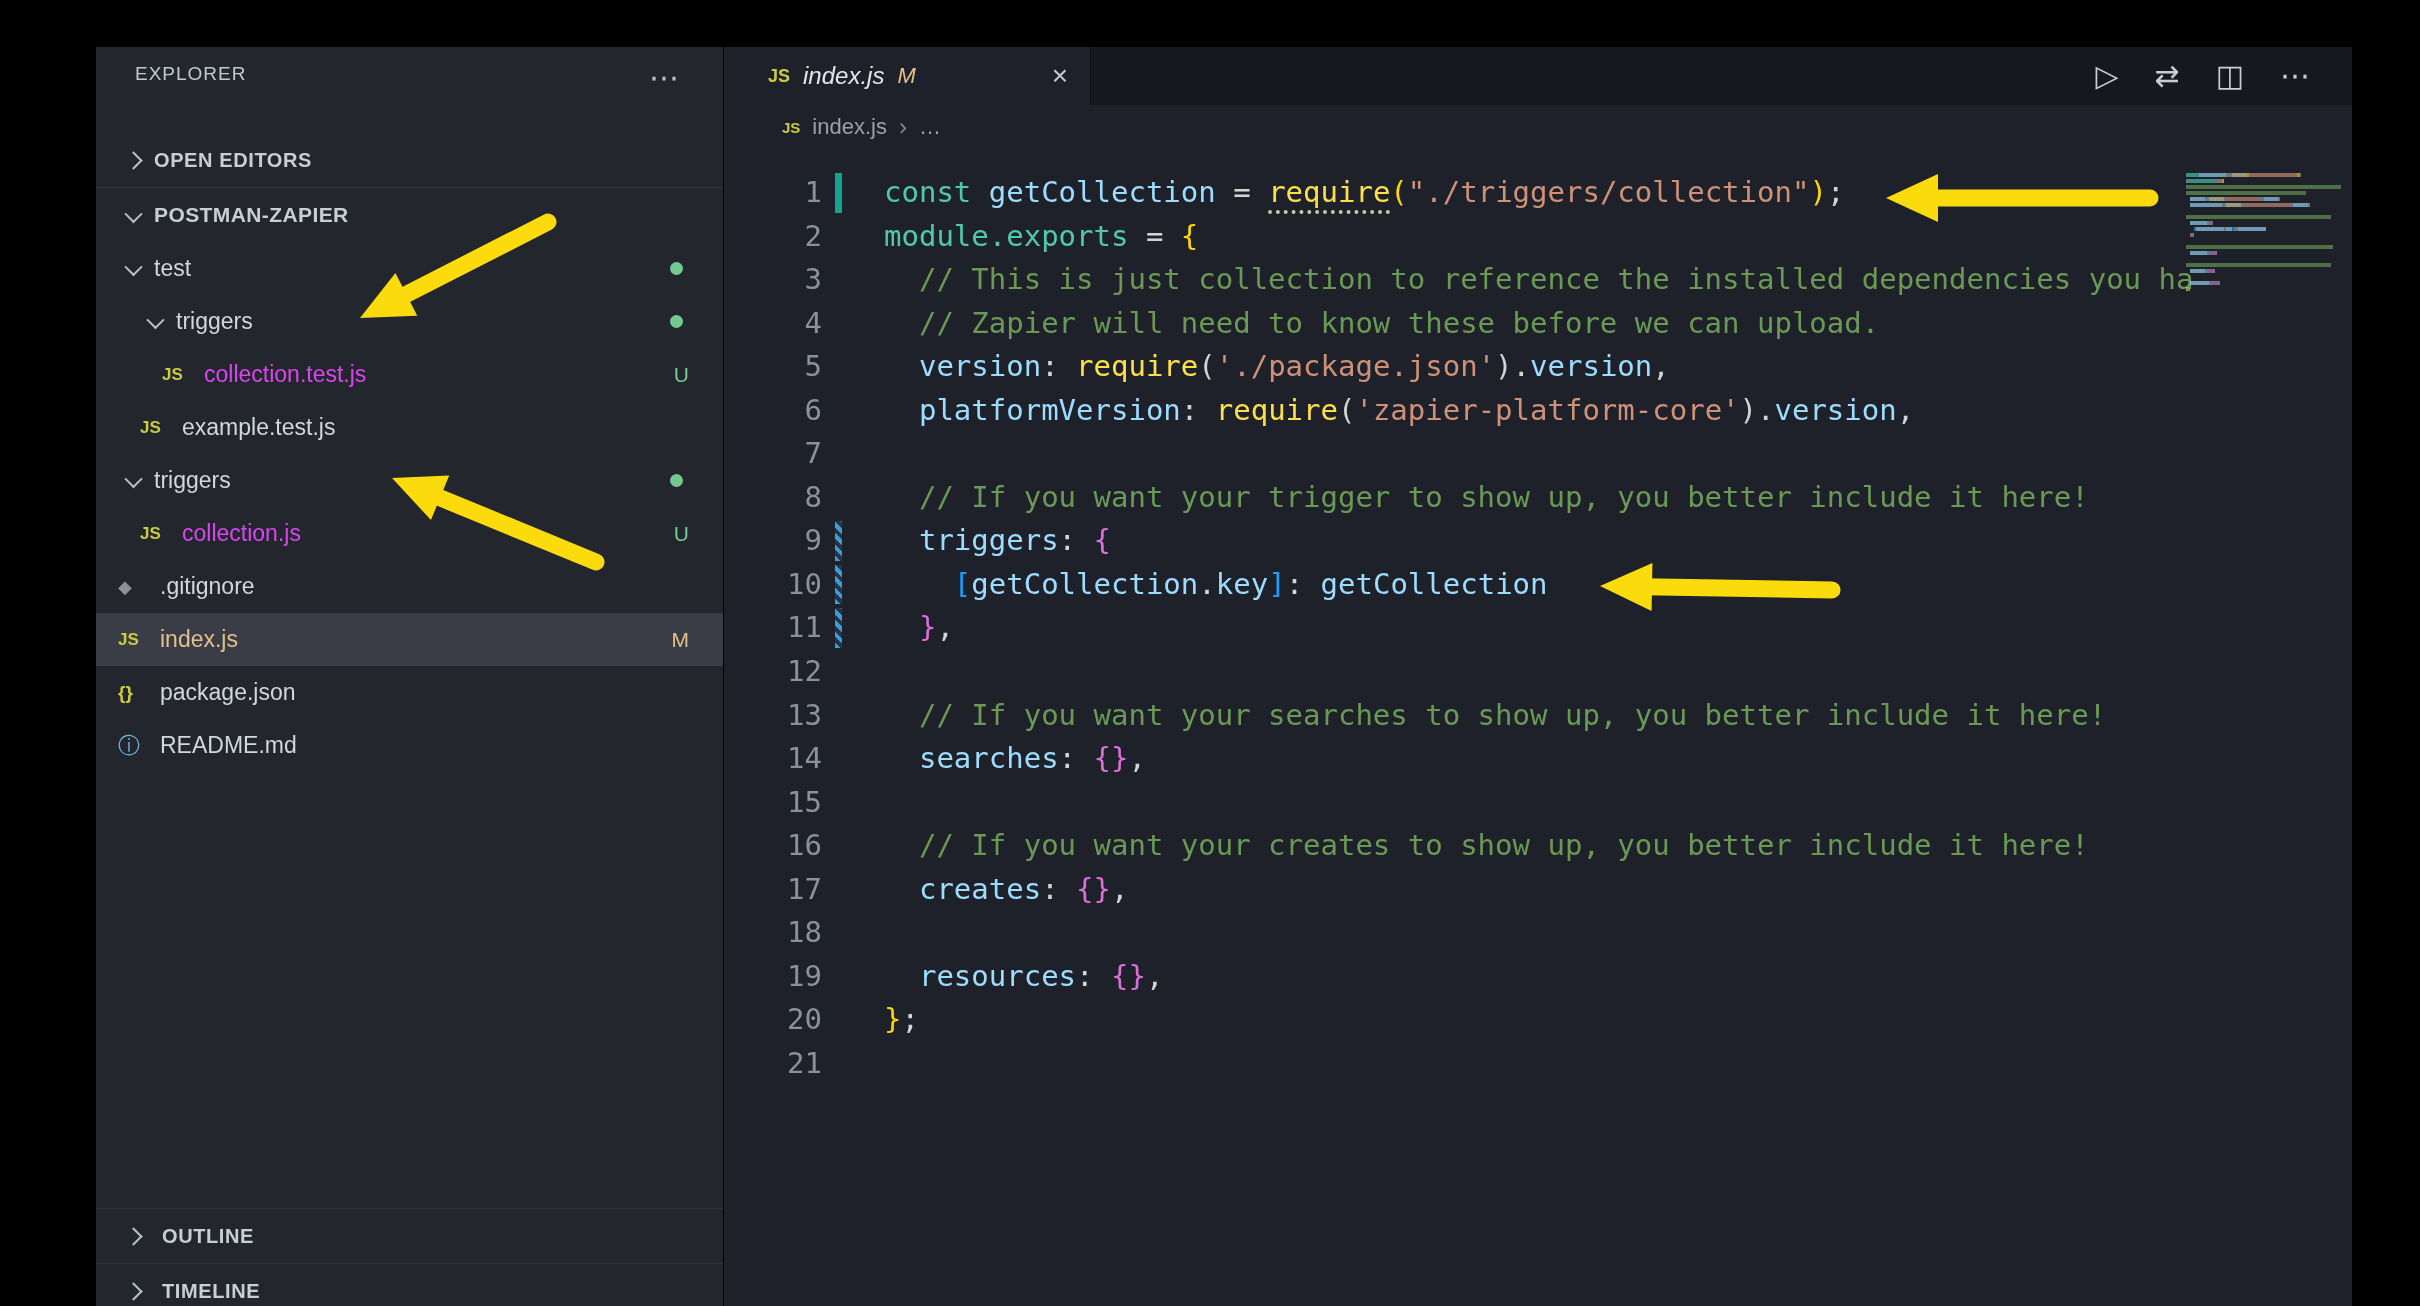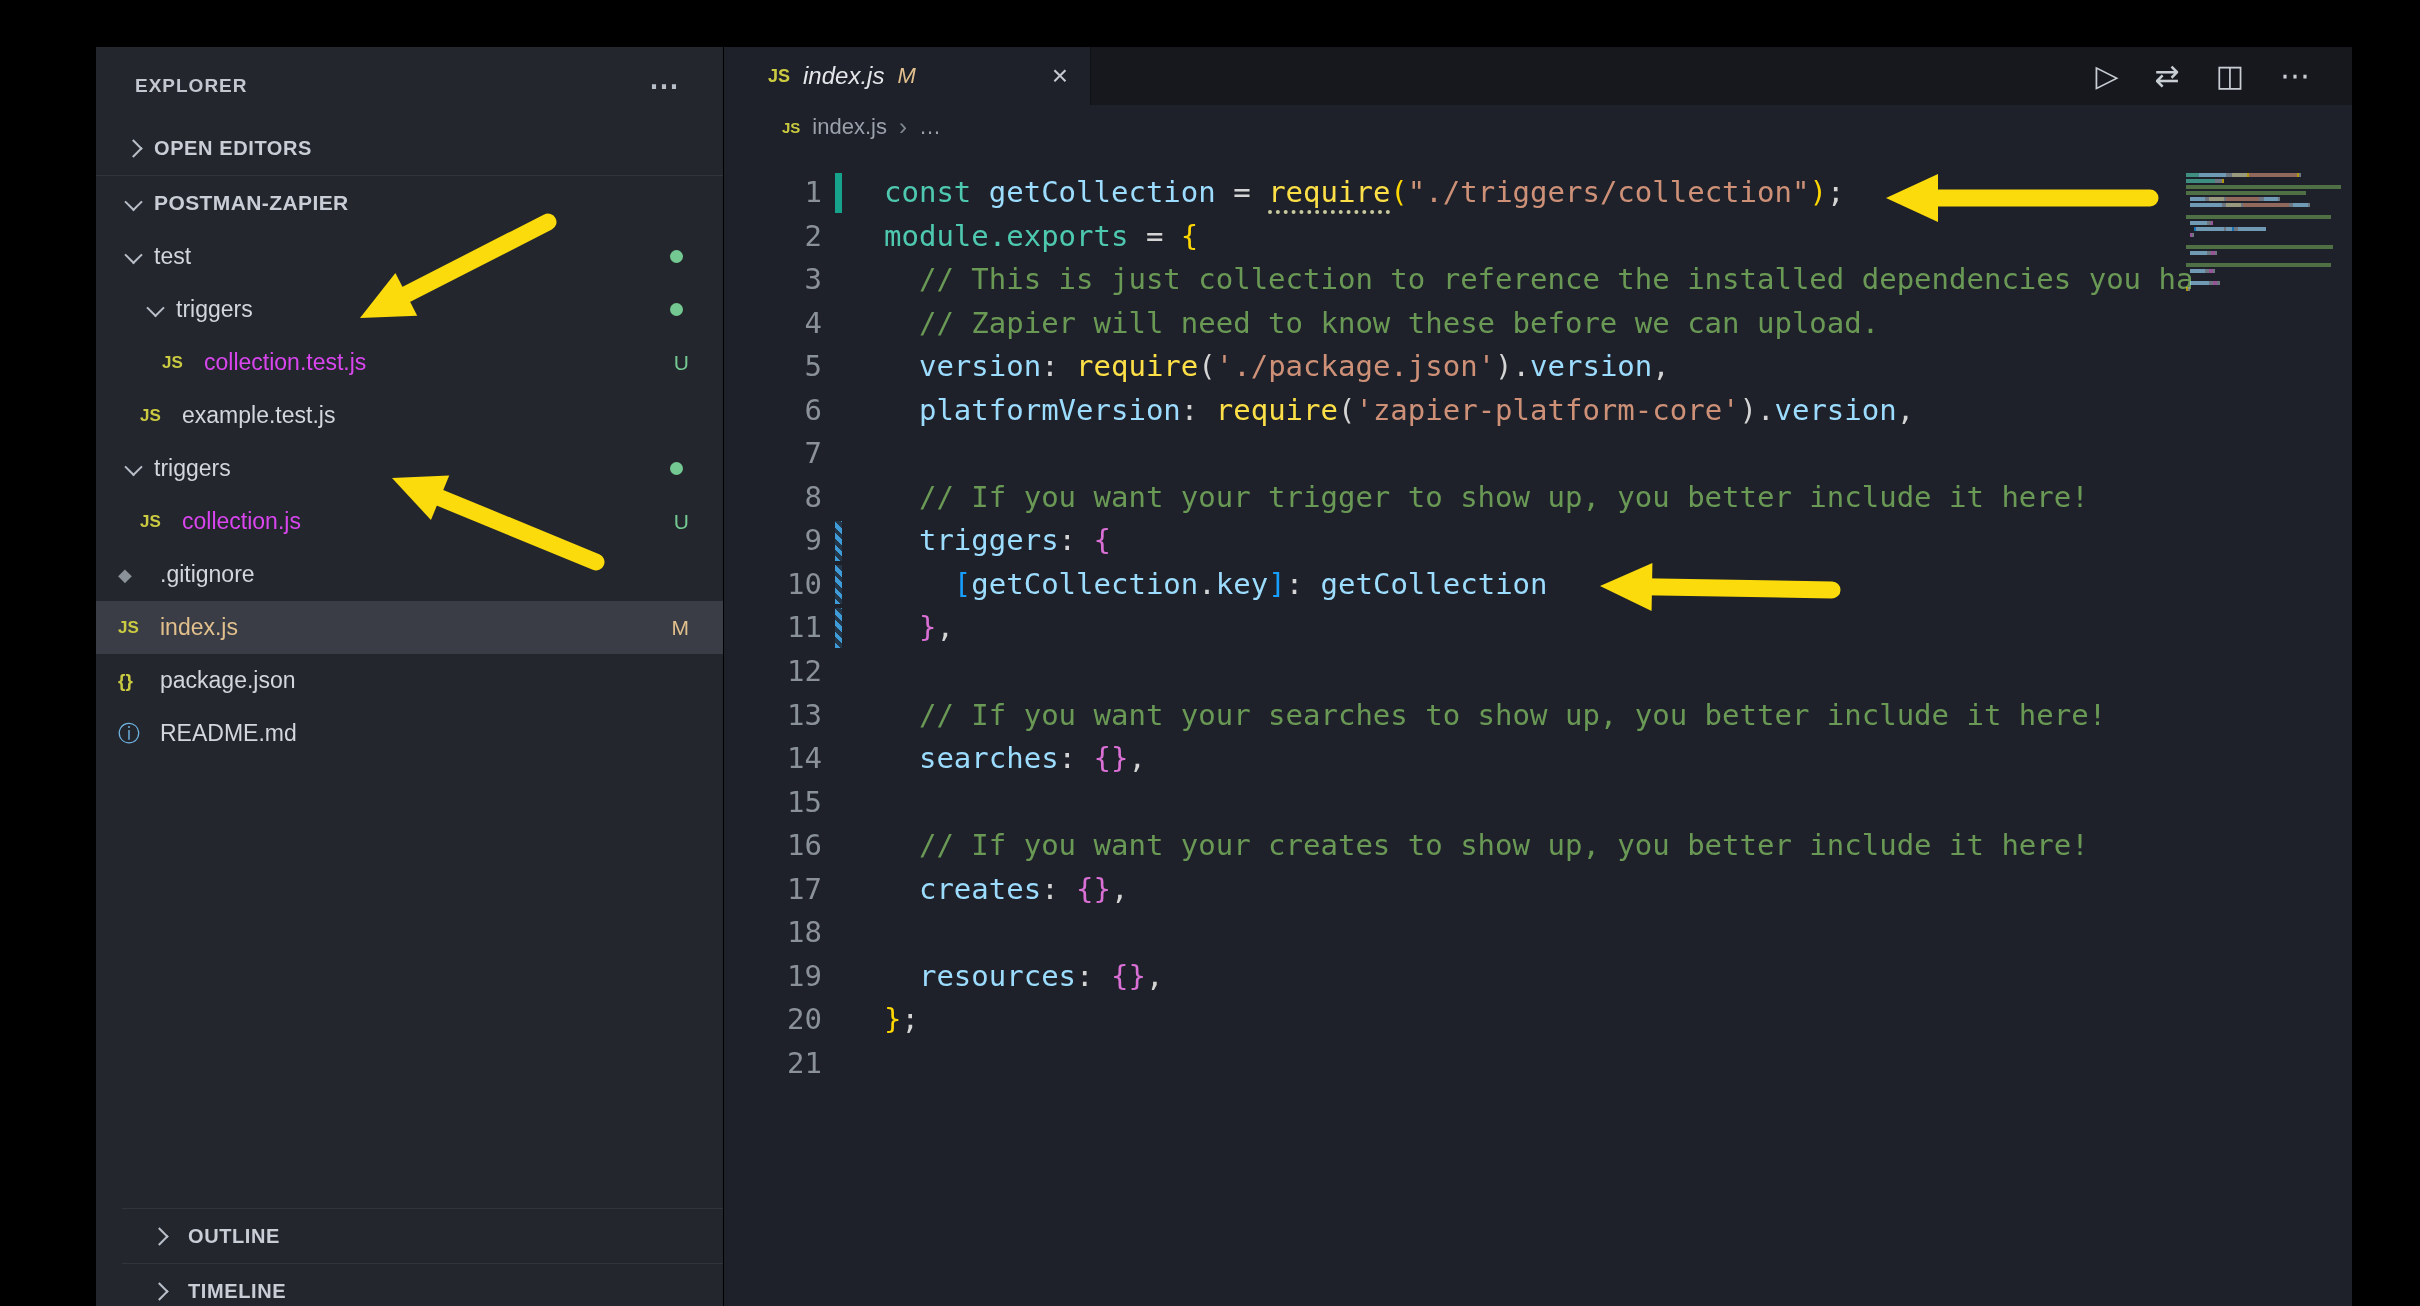--- a/index.html
+++ b/index.html
@@ -5,21 +5,21 @@
   html,body{margin:0;padding:0;}
   body{
     width:2420px;height:1306px;position:relative;overflow:hidden;
     background:#000;font-family:"Liberation Sans",sans-serif;
     -webkit-font-smoothing:antialiased;
   }
   .window{position:absolute;left:96px;top:47px;width:2256px;height:1259px;display:flex;}
 
   
   .sidebar{width:627px;flex:none;background:#24262d;color:#c9ced6;position:relative;overflow:hidden;}
-  .sb-header{height:70px;display:flex;align-items:center;padding:4px 44px 0 39px;font-weight:bold;}
+  .sb-header{height:70px;display:flex;padding:16px 44px 0 39px;}
   .sb-title{font-size:19px;letter-spacing:1px;color:#c3c8d0;}
   .sb-more{margin-left:auto;font-size:30px;color:#b9bfc9;cursor:pointer;line-height:1;}
   .sb-row{height:54px;display:flex;align-items:center;gap:6px;padding-left:22px;}
   .sb-row.section{font-weight:700;font-size:20px;letter-spacing:.6px;border-bottom:1px solid #31343b;}
   .sb-row.project{font-weight:700;font-size:21px;letter-spacing:.4px;}
   .chev{display:inline-block;width:11px;height:11px;border-right:2.5px solid #b9bfc9;border-bottom:2.5px solid #b9bfc9;}
   .chev.down{transform:rotate(45deg) translate(-1px,-1px);}
   .chev.right{transform:rotate(-45deg);}
   .chevbox{width:30px;flex:none;display:flex;justify-content:center;align-items:center;}
   #tree{width:100%;}
@@ -30,21 +30,21 @@
   .fi-js{color:#cbcb41;font-size:17px;letter-spacing:0;}
   .fi-json{color:#cbcb41;font-size:19px;}
   .fi-gitignore{color:#8a9199;font-size:18px;font-weight:400;}
   .fi-info{color:#6fb3e0;font-size:22px;font-weight:400;}
   .tlabel{margin-left:6px;white-space:nowrap;}
   .c-untracked{color:#d946ef;}
   .c-modified{color:#E2C08D;}
   .dotbadge{margin-left:auto;margin-right:40px;width:13px;height:13px;border-radius:50%;background:#73C991;flex:none;}
   .lbadge{margin-left:auto;margin-right:34px;font-size:21px;color:#73C991;flex:none;}
   .lbadge.m{color:#E2C08D;}
-  .sb-bottom{position:absolute;left:0;right:0;height:55px;border-top:1px solid #31343b;display:flex;align-items:center;gap:14px;padding-left:22px;font-weight:700;font-size:20px;letter-spacing:.6px;background:#24262d;margin-left:26px;}
+  .sb-bottom{position:absolute;left:0;right:0;height:55px;border-top:1px solid #31343b;display:flex;align-items:center;gap:14px;padding-left:22px;font-weight:700;font-size:20px;letter-spacing:.6px;background:#24262d;}
   .sb-bottom.outline{top:1161px;}
   .sb-bottom.timeline{top:1216px;}
 
   
   .editor{flex:1;min-width:0;display:flex;flex-direction:column;background:#1e2129;border-left:1px solid #000;}
   .tabbar{height:58px;flex:none;background:#17181d;display:flex;align-items:stretch;}
   .tab{width:300px;background:#1e2129;display:flex;align-items:center;gap:13px;padding:0 22px 0 44px;border-right:1px solid #101116;}
   .js-icon{color:#cbcb41;font-weight:700;font-size:18px;}
   .js-icon.small{font-size:15px;}
   .tab-label{font-style:italic;font-size:24px;color:#e4e6ea;}

